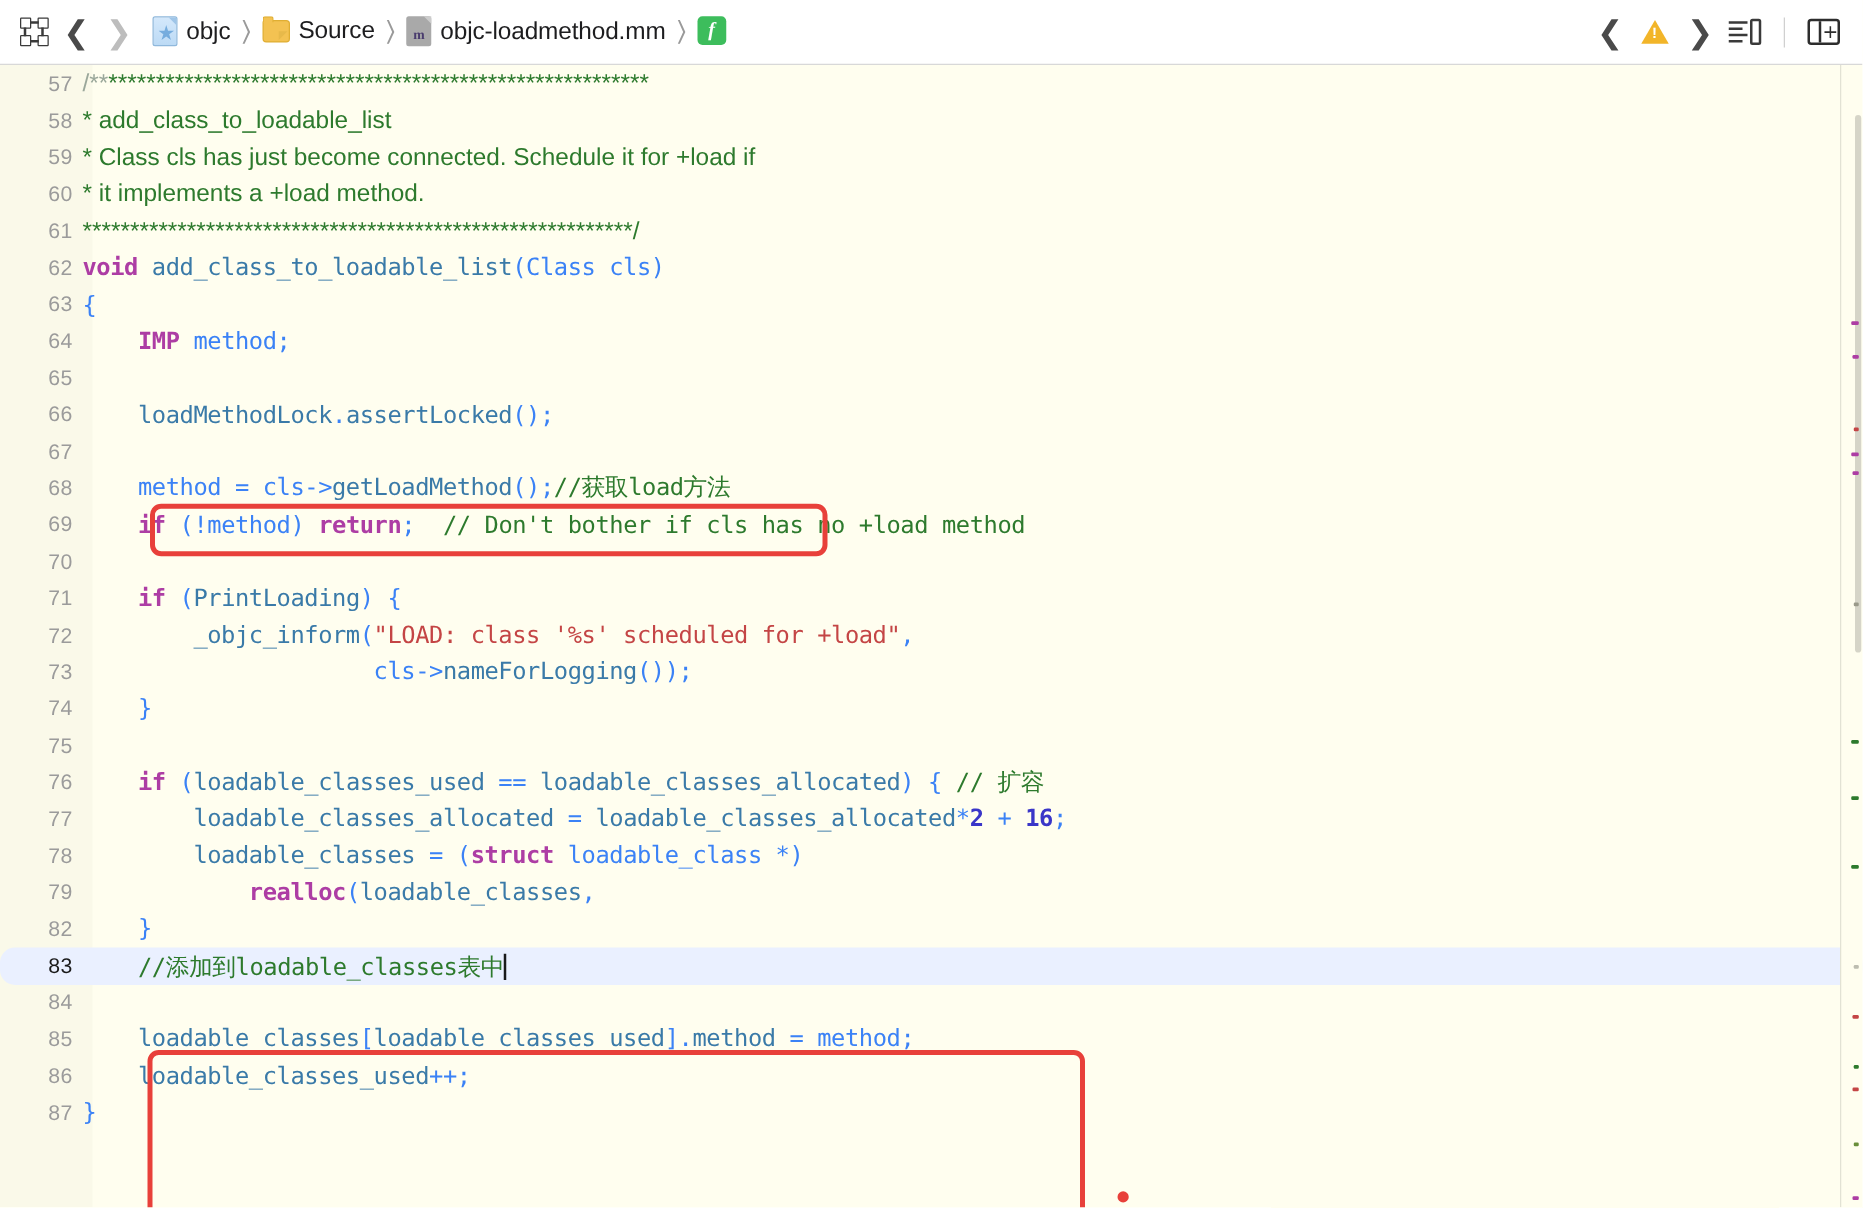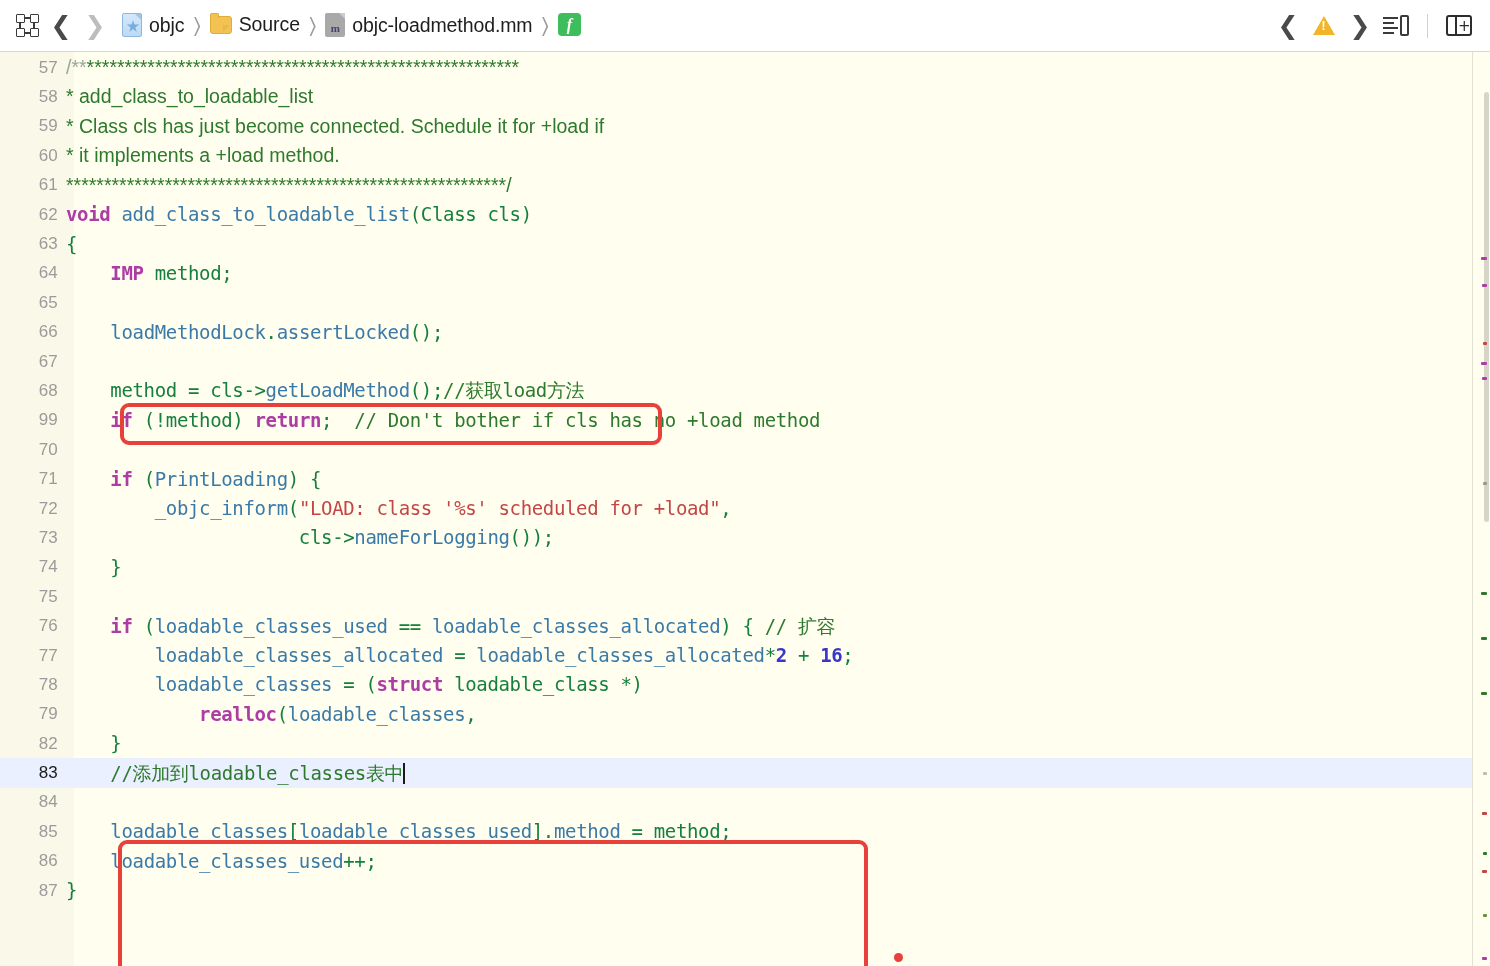--- a/index.html
+++ b/index.html
@@ -274,21 +274,21 @@
     position: relative;
     padding-top: 1px;
   }
   .line {
     position: relative;
     height: 29.4px;
     display: flex;
     align-items: center;
     white-space: pre;
   }
-  .line.current { background: #eaf0ff; }
+  .line.current { background: #eaf0ff; border-radius: 12px; }
   .lnum {
     width: 66px;
     flex: 0 0 auto;
     text-align: right;
     padding-right: 8px;
     box-sizing: border-box;
     font-family: "Liberation Sans", sans-serif;
     font-size: 17px;
     color: #9b9b9b;
     letter-spacing: 0.2px;
@@ -305,21 +305,21 @@
   
   .ltext.prop {
     font-family: "Liberation Sans", sans-serif;
     font-size: 19.5px;
     letter-spacing: 0;
   }
 
   
   .kw   { color: #ad3da4; font-weight: 700; }  
   .fn   { color: #3a7aa8; }                    
-  .id   { color: #15803d; }
+  .id   { color: #3b82f6; }
   .cmt  { color: #2d7a2d; }                    
   .cmtg { color: #9aa79a; }                    
   .str  { color: #c44545; }                    
   .num  { color: #3a36c8; font-weight: 700; }
 
   
   .caret {
     display: inline-block;
     width: 2px;
     height: 21px;
@@ -458,21 +458,21 @@
       <div class="line"><div class="lnum">59</div><div class="ltext prop"><span class="cmt">* Class cls has just become connected. Schedule it for +load if</span></div></div>
       <div class="line"><div class="lnum">60</div><div class="ltext prop"><span class="cmt">* it implements a +load method.</span></div></div>
       <div class="line"><div class="lnum">61</div><div class="ltext prop"><span class="cmt">**********************************************************/</span></div></div>
       <div class="line"><div class="lnum">62</div><div class="ltext"><span class="kw">void </span><span class="fn">add_class_to_loadable_list</span><span class="id">(Class cls)</span></div></div>
       <div class="line"><div class="lnum">63</div><div class="ltext"><span class="id">{</span></div></div>
       <div class="line"><div class="lnum">64</div><div class="ltext"><span class="id">    </span><span class="kw">IMP</span><span class="id"> method;</span></div></div>
       <div class="line"><div class="lnum">65</div><div class="ltext"><span class="id"></span></div></div>
       <div class="line"><div class="lnum">66</div><div class="ltext"><span class="id">    </span><span class="fn">loadMethodLock</span><span class="id">.</span><span class="fn">assertLocked</span><span class="id">();</span></div></div>
       <div class="line"><div class="lnum">67</div><div class="ltext"><span class="id"></span></div></div>
       <div class="line"><div class="lnum">68</div><div class="ltext"><span class="id">    method = cls-&gt;</span><span class="fn">getLoadMethod</span><span class="id">();</span><span class="cmt">//获取load方法</span></div></div>
-      <div class="line"><div class="lnum">99</div><div class="ltext"><span class="id">    </span><span class="kw">if</span><span class="id"> (!method) </span><span class="kw">return</span><span class="id">;  </span><span class="cmt">// Don't bother if cls has no +load method</span></div></div>
+      <div class="line"><div class="lnum">69</div><div class="ltext"><span class="id">    </span><span class="kw">if</span><span class="id"> (!method) </span><span class="kw">return</span><span class="id">;  </span><span class="cmt">// Don't bother if cls has no +load method</span></div></div>
       <div class="line"><div class="lnum">70</div><div class="ltext"><span class="id"></span></div></div>
       <div class="line"><div class="lnum">71</div><div class="ltext"><span class="id">    </span><span class="kw">if</span><span class="id"> (</span><span class="fn">PrintLoading</span><span class="id">) {</span></div></div>
       <div class="line"><div class="lnum">72</div><div class="ltext"><span class="id">        </span><span class="fn">_objc_inform</span><span class="id">(</span><span class="str">"LOAD: class '%s' scheduled for +load"</span><span class="id">,</span></div></div>
       <div class="line"><div class="lnum">73</div><div class="ltext"><span class="id">                     cls-&gt;</span><span class="fn">nameForLogging</span><span class="id">());</span></div></div>
       <div class="line"><div class="lnum">74</div><div class="ltext"><span class="id">    }</span></div></div>
       <div class="line"><div class="lnum">75</div><div class="ltext"><span class="id"></span></div></div>
       <div class="line"><div class="lnum">76</div><div class="ltext"><span class="id">    </span><span class="kw">if</span><span class="id"> (</span><span class="fn">loadable_classes_used</span><span class="id"> == </span><span class="fn">loadable_classes_allocated</span><span class="id">) { </span><span class="cmt">// 扩容</span></div></div>
       <div class="line"><div class="lnum">77</div><div class="ltext"><span class="id">        </span><span class="fn">loadable_classes_allocated</span><span class="id"> = </span><span class="fn">loadable_classes_allocated</span><span class="id">*</span><span class="num">2</span><span class="id"> + </span><span class="num">16</span><span class="id">;</span></div></div>
       <div class="line"><div class="lnum">78</div><div class="ltext"><span class="id">        </span><span class="fn">loadable_classes</span><span class="id"> = (</span><span class="kw">struct</span><span class="id"> loadable_class *)</span></div></div>
       <div class="line"><div class="lnum">79</div><div class="ltext"><span class="id">            </span><span class="kw">realloc</span><span class="id">(</span><span class="fn">loadable_classes</span><span class="id">,</span></div></div>

